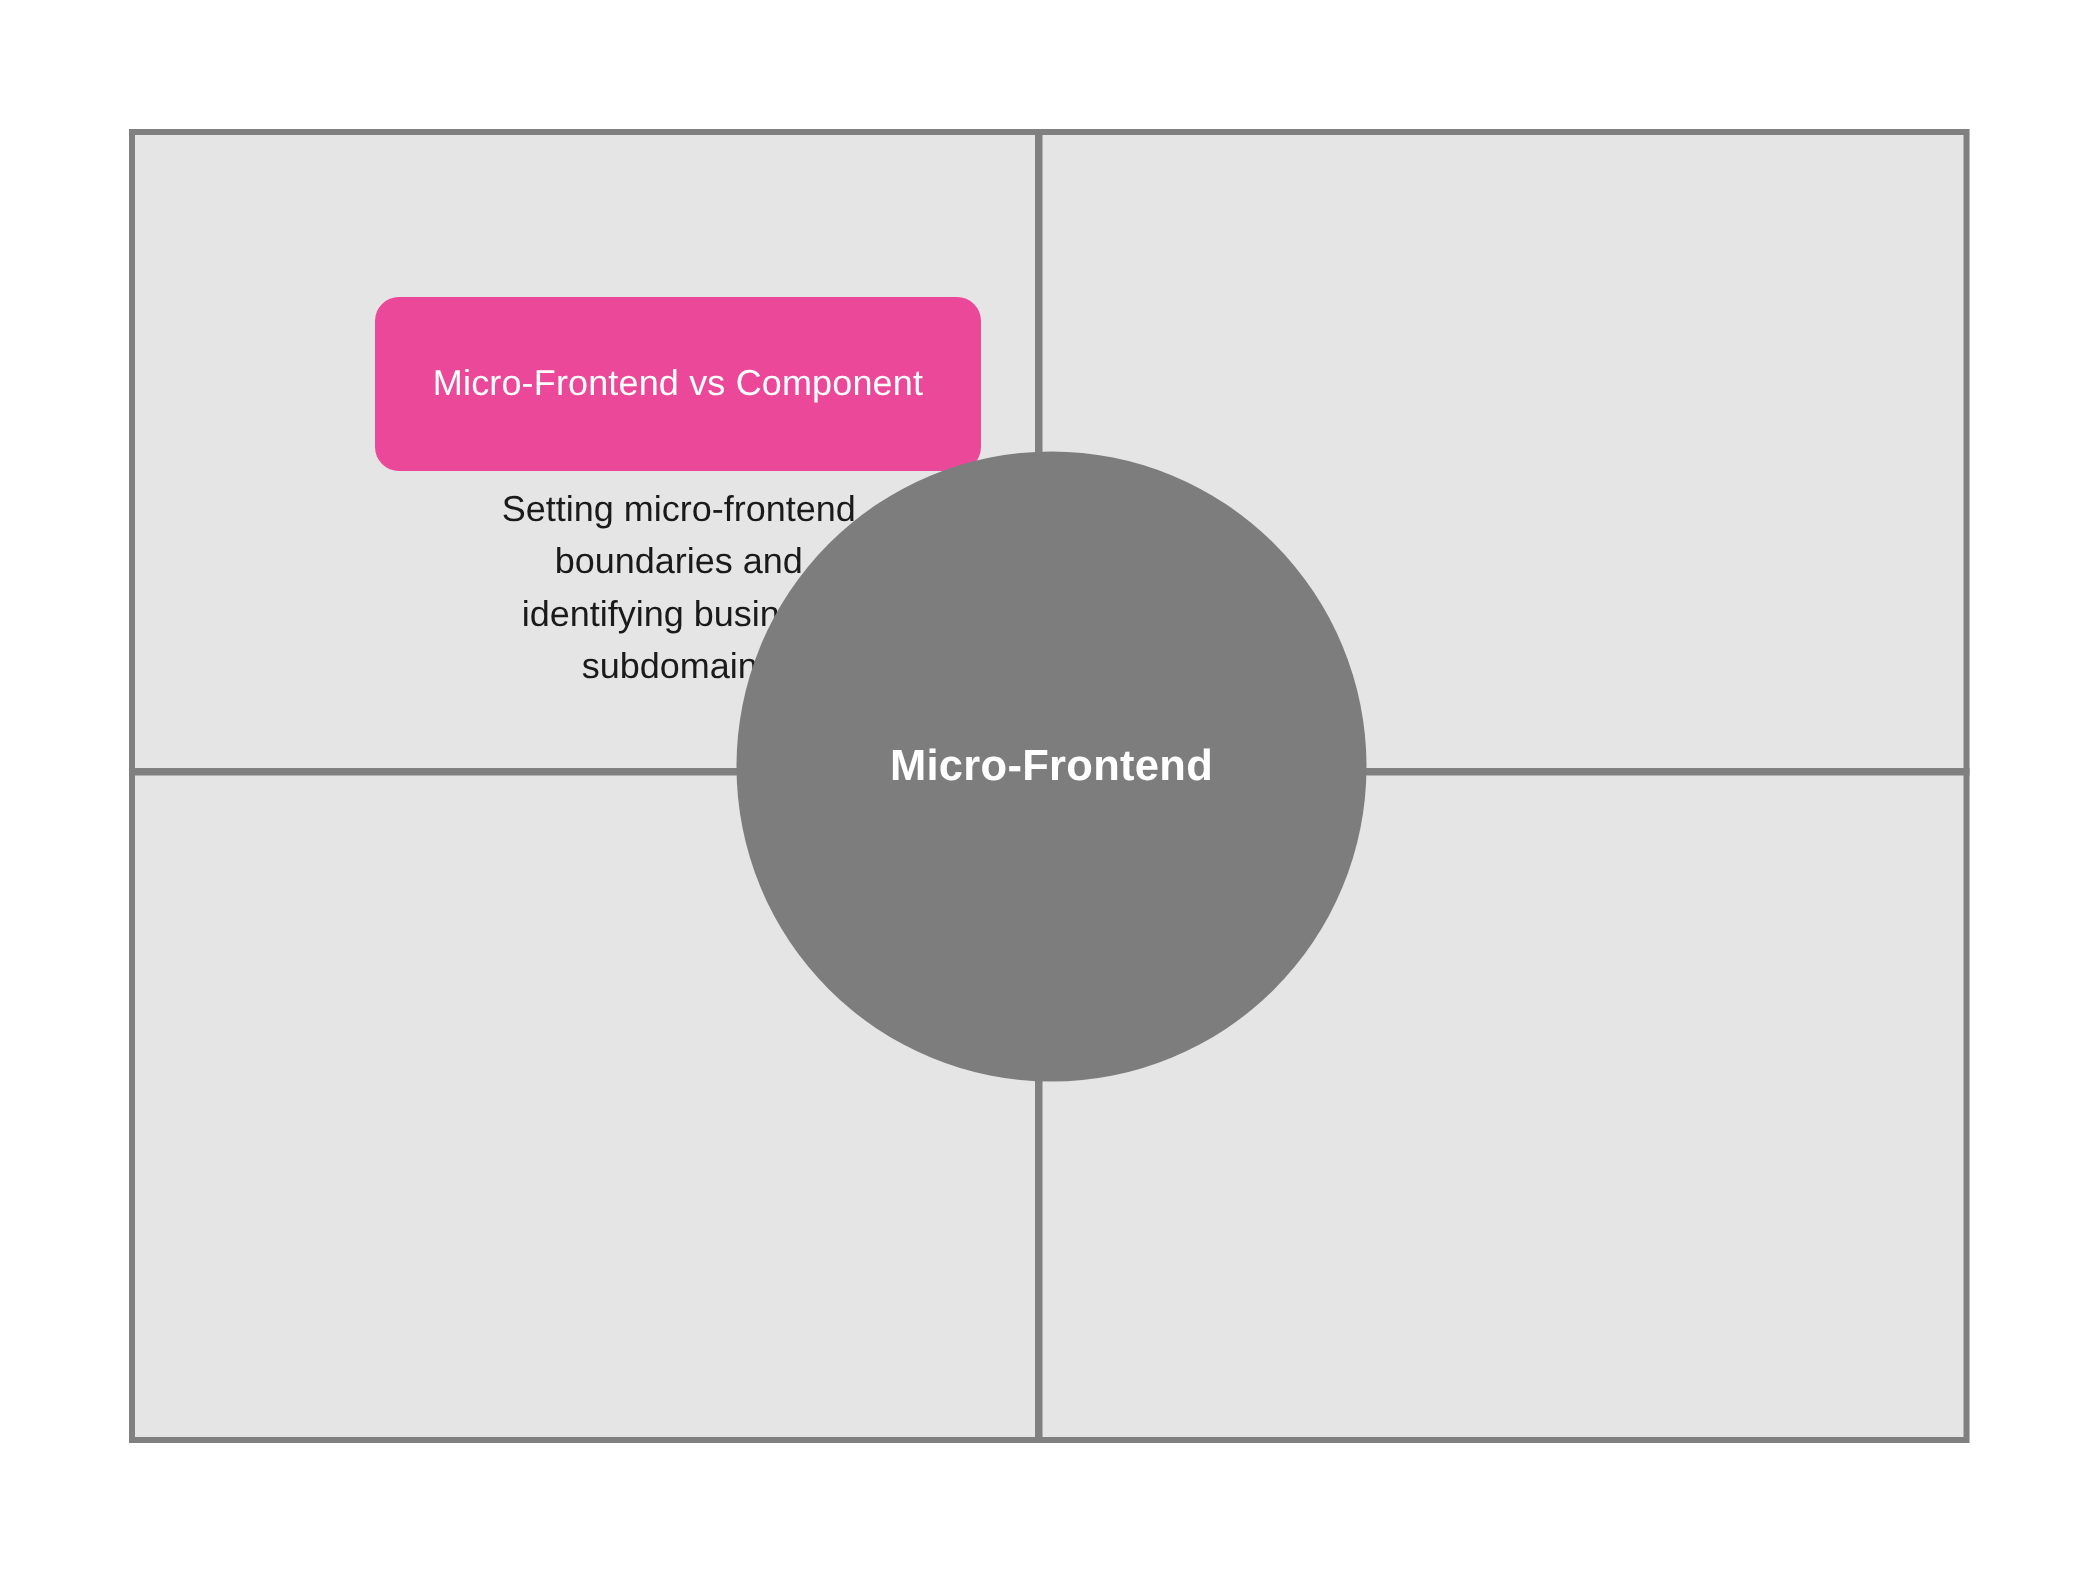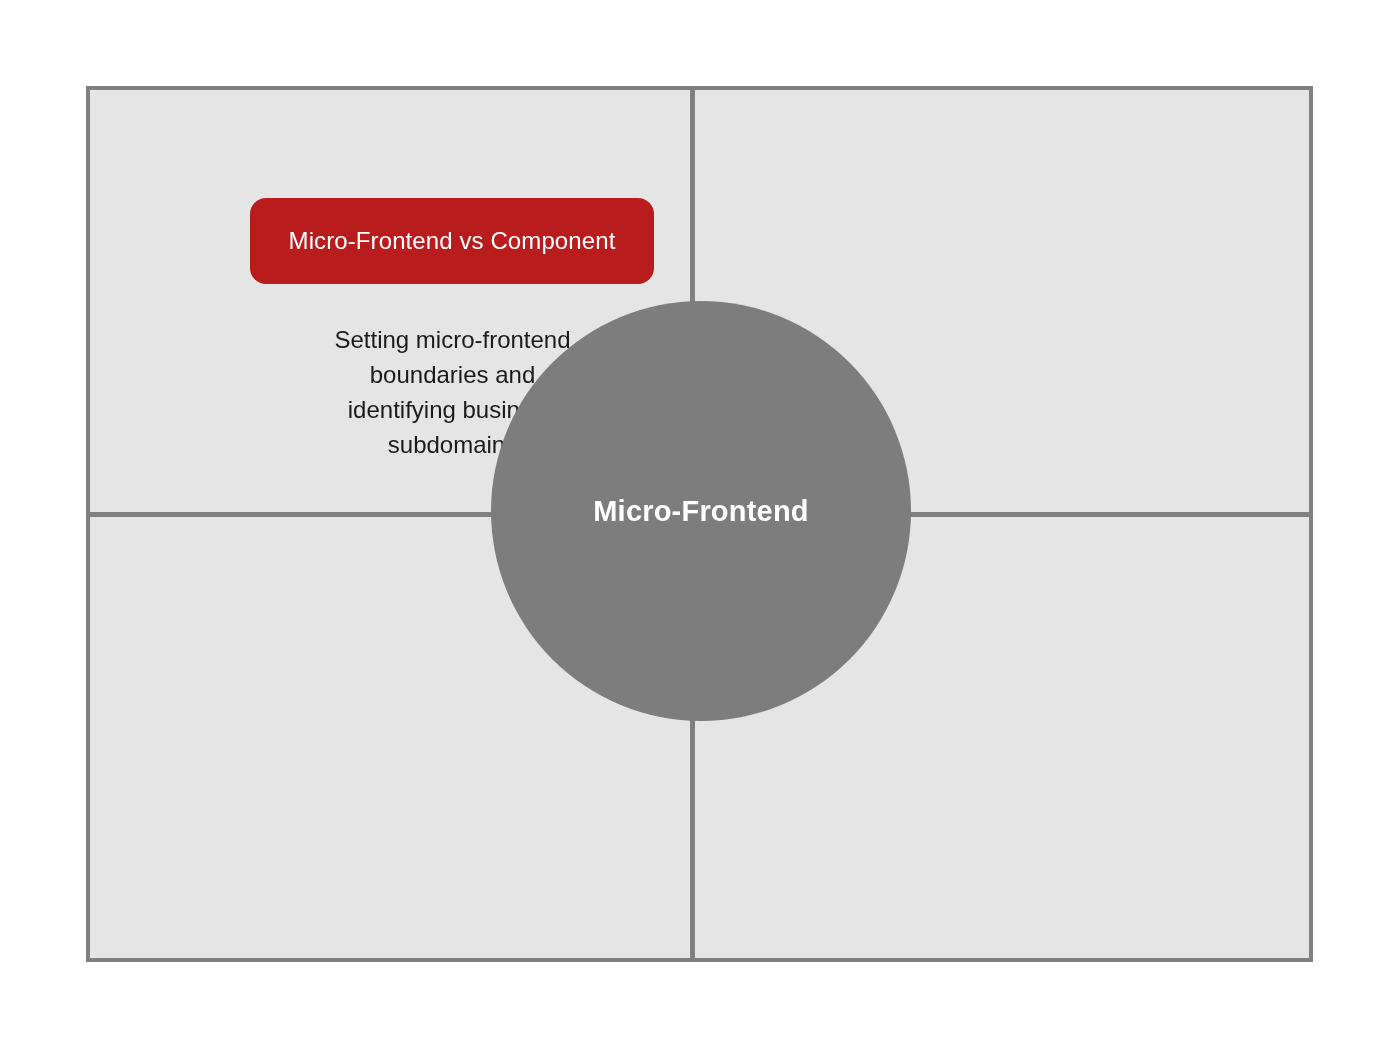--- a/index.html
+++ b/index.html
@@ -74,22 +74,22 @@
     font-weight: 400;
     letter-spacing: 0.1px;
     text-align: center;
     line-height: 1.2;
     padding: 0 14px;
     box-sizing: border-box;
     user-select: none;
   }
   .pill-orange {
     left: 160px;  top: 108px;
-    width: 404px; height: 86px;
-    background: #b91c1c;
+    width: 404px; height: 116px;
+    background: #ec4899;
   }
 
   
   .desc {
     position: absolute;
     color: #1a1a1a;
     font-size: 24px;
     line-height: 35px;
     text-align: center;
     white-space: pre-line;

